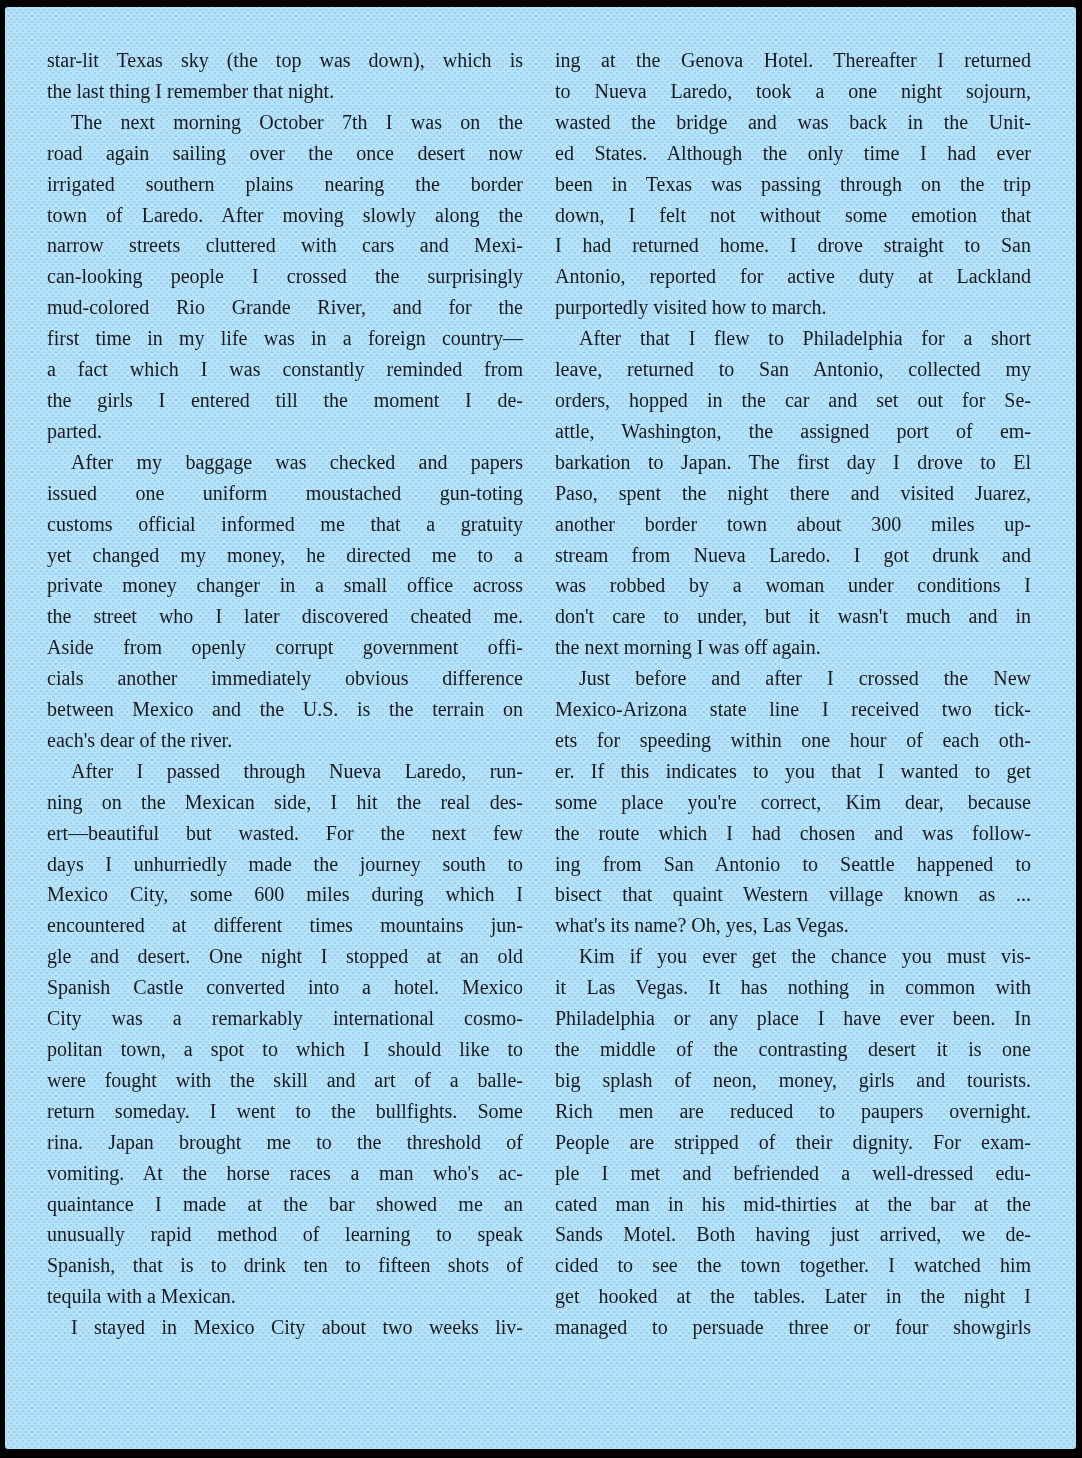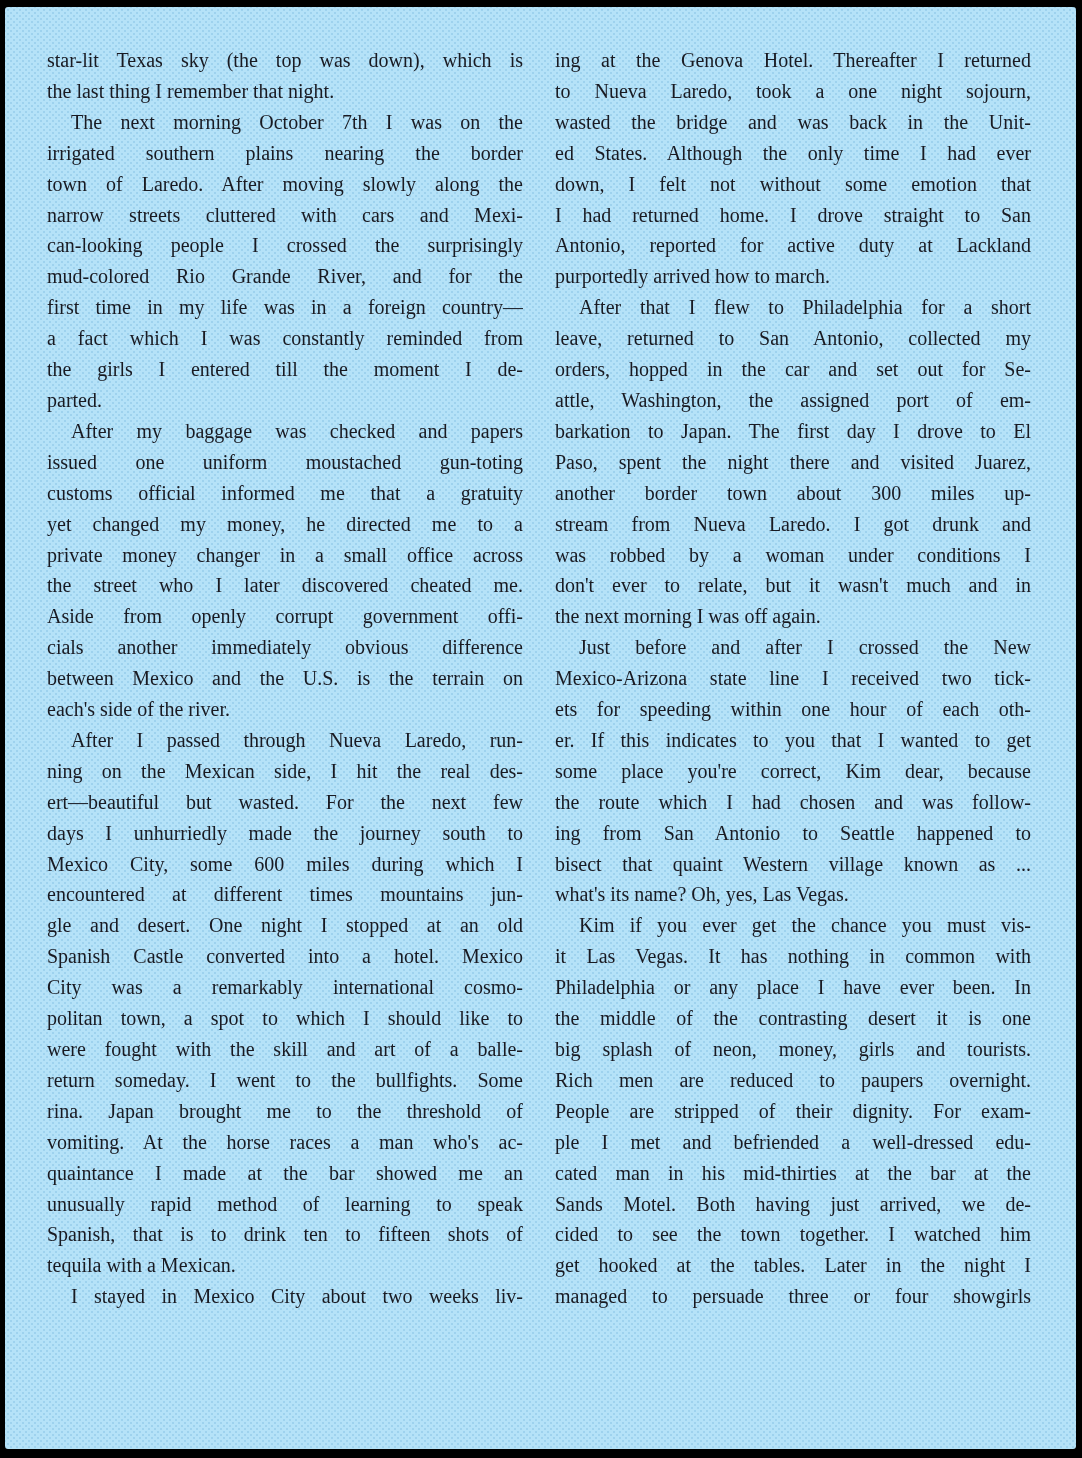--- a/index.html
+++ b/index.html
@@ -46,39 +46,40 @@
 </style>
 </head>
 <body style="background: rgb(0, 0, 0);">
 
 <div class="page">
   <div class="columns">
     <div class="column">
         <div class="line">star-lit Texas sky (the top was down), which is</div>
         <div class="line end">the last thing I remember that night.</div>
         <div class="line indent">The next morning October 7th I was on the</div>
+        <div class="line">road again sailing over the once desert now</div>
         <div class="line">irrigated southern plains nearing the border</div>
         <div class="line">town of Laredo. After moving slowly along the</div>
         <div class="line">narrow streets cluttered with cars and Mexi-</div>
         <div class="line">can-looking people I crossed the surprisingly</div>
         <div class="line">mud-colored Rio Grande River, and for the</div>
         <div class="line">first time in my life was in a foreign country—</div>
         <div class="line">a fact which I was constantly reminded from</div>
         <div class="line">the girls I entered till the moment I de-</div>
         <div class="line end">parted.</div>
         <div class="line indent">After my baggage was checked and papers</div>
         <div class="line">issued one uniform moustached gun-toting</div>
         <div class="line">customs official informed me that a gratuity</div>
         <div class="line">yet changed my money, he directed me to a</div>
         <div class="line">private money changer in a small office across</div>
         <div class="line">the street who I later discovered cheated me.</div>
         <div class="line">Aside from openly corrupt government offi-</div>
         <div class="line">cials another immediately obvious difference</div>
         <div class="line">between Mexico and the U.S. is the terrain on</div>
-        <div class="line end">each's side of the river.</div>
+        <div class="line end">each's dear of the river.</div>
         <div class="line indent">After I passed through Nueva Laredo, run-</div>
         <div class="line">ning on the Mexican side, I hit the real des-</div>
         <div class="line">ert—beautiful but wasted. For the next few</div>
         <div class="line">days I unhurriedly made the journey south to</div>
         <div class="line">Mexico City, some 600 miles during which I</div>
         <div class="line">encountered at different times mountains jun-</div>
         <div class="line">gle and desert. One night I stopped at an old</div>
         <div class="line">Spanish Castle converted into a hotel. Mexico</div>
         <div class="line">City was a remarkably international cosmo-</div>
         <div class="line">politan town, a spot to which I should like to</div>
@@ -90,34 +91,35 @@
         <div class="line">unusually rapid method of learning to speak</div>
         <div class="line">Spanish, that is to drink ten to fifteen shots of</div>
         <div class="line end">tequila with a Mexican.</div>
         <div class="line indent">I stayed in Mexico City about two weeks liv-</div>
       </div>
     <div class="column">
         <div class="line">ing at the Genova Hotel. Thereafter I returned</div>
         <div class="line">to Nueva Laredo, took a one night sojourn,</div>
         <div class="line">wasted the bridge and was back in the Unit-</div>
         <div class="line">ed States. Although the only time I had ever</div>
+        <div class="line">been in Texas was passing through on the trip</div>
         <div class="line">down, I felt not without some emotion that</div>
         <div class="line">I had returned home. I drove straight to San</div>
         <div class="line">Antonio, reported for active duty at Lackland</div>
-        <div class="line end">purportedly arrived how to march.</div>
+        <div class="line end">purportedly visited how to march.</div>
         <div class="line indent">After that I flew to Philadelphia for a short</div>
         <div class="line">leave, returned to San Antonio, collected my</div>
         <div class="line">orders, hopped in the car and set out for Se-</div>
         <div class="line">attle, Washington, the assigned port of em-</div>
         <div class="line">barkation to Japan. The first day I drove to El</div>
         <div class="line">Paso, spent the night there and visited Juarez,</div>
         <div class="line">another border town about 300 miles up-</div>
         <div class="line">stream from Nueva Laredo. I got drunk and</div>
         <div class="line">was robbed by a woman under conditions I</div>
-        <div class="line">don't ever to relate, but it wasn't much and in</div>
+        <div class="line">don't care to under, but it wasn't much and in</div>
         <div class="line end">the next morning I was off again.</div>
         <div class="line indent">Just before and after I crossed the New</div>
         <div class="line">Mexico-Arizona state line I received two tick-</div>
         <div class="line">ets for speeding within one hour of each oth-</div>
         <div class="line">er. If this indicates to you that I wanted to get</div>
         <div class="line">some place you're correct, Kim dear, because</div>
         <div class="line">the route which I had chosen and was follow-</div>
         <div class="line">ing from San Antonio to Seattle happened to</div>
         <div class="line">bisect that quaint Western village known as ...</div>
         <div class="line end">what's its name? Oh, yes, Las Vegas.</div>

